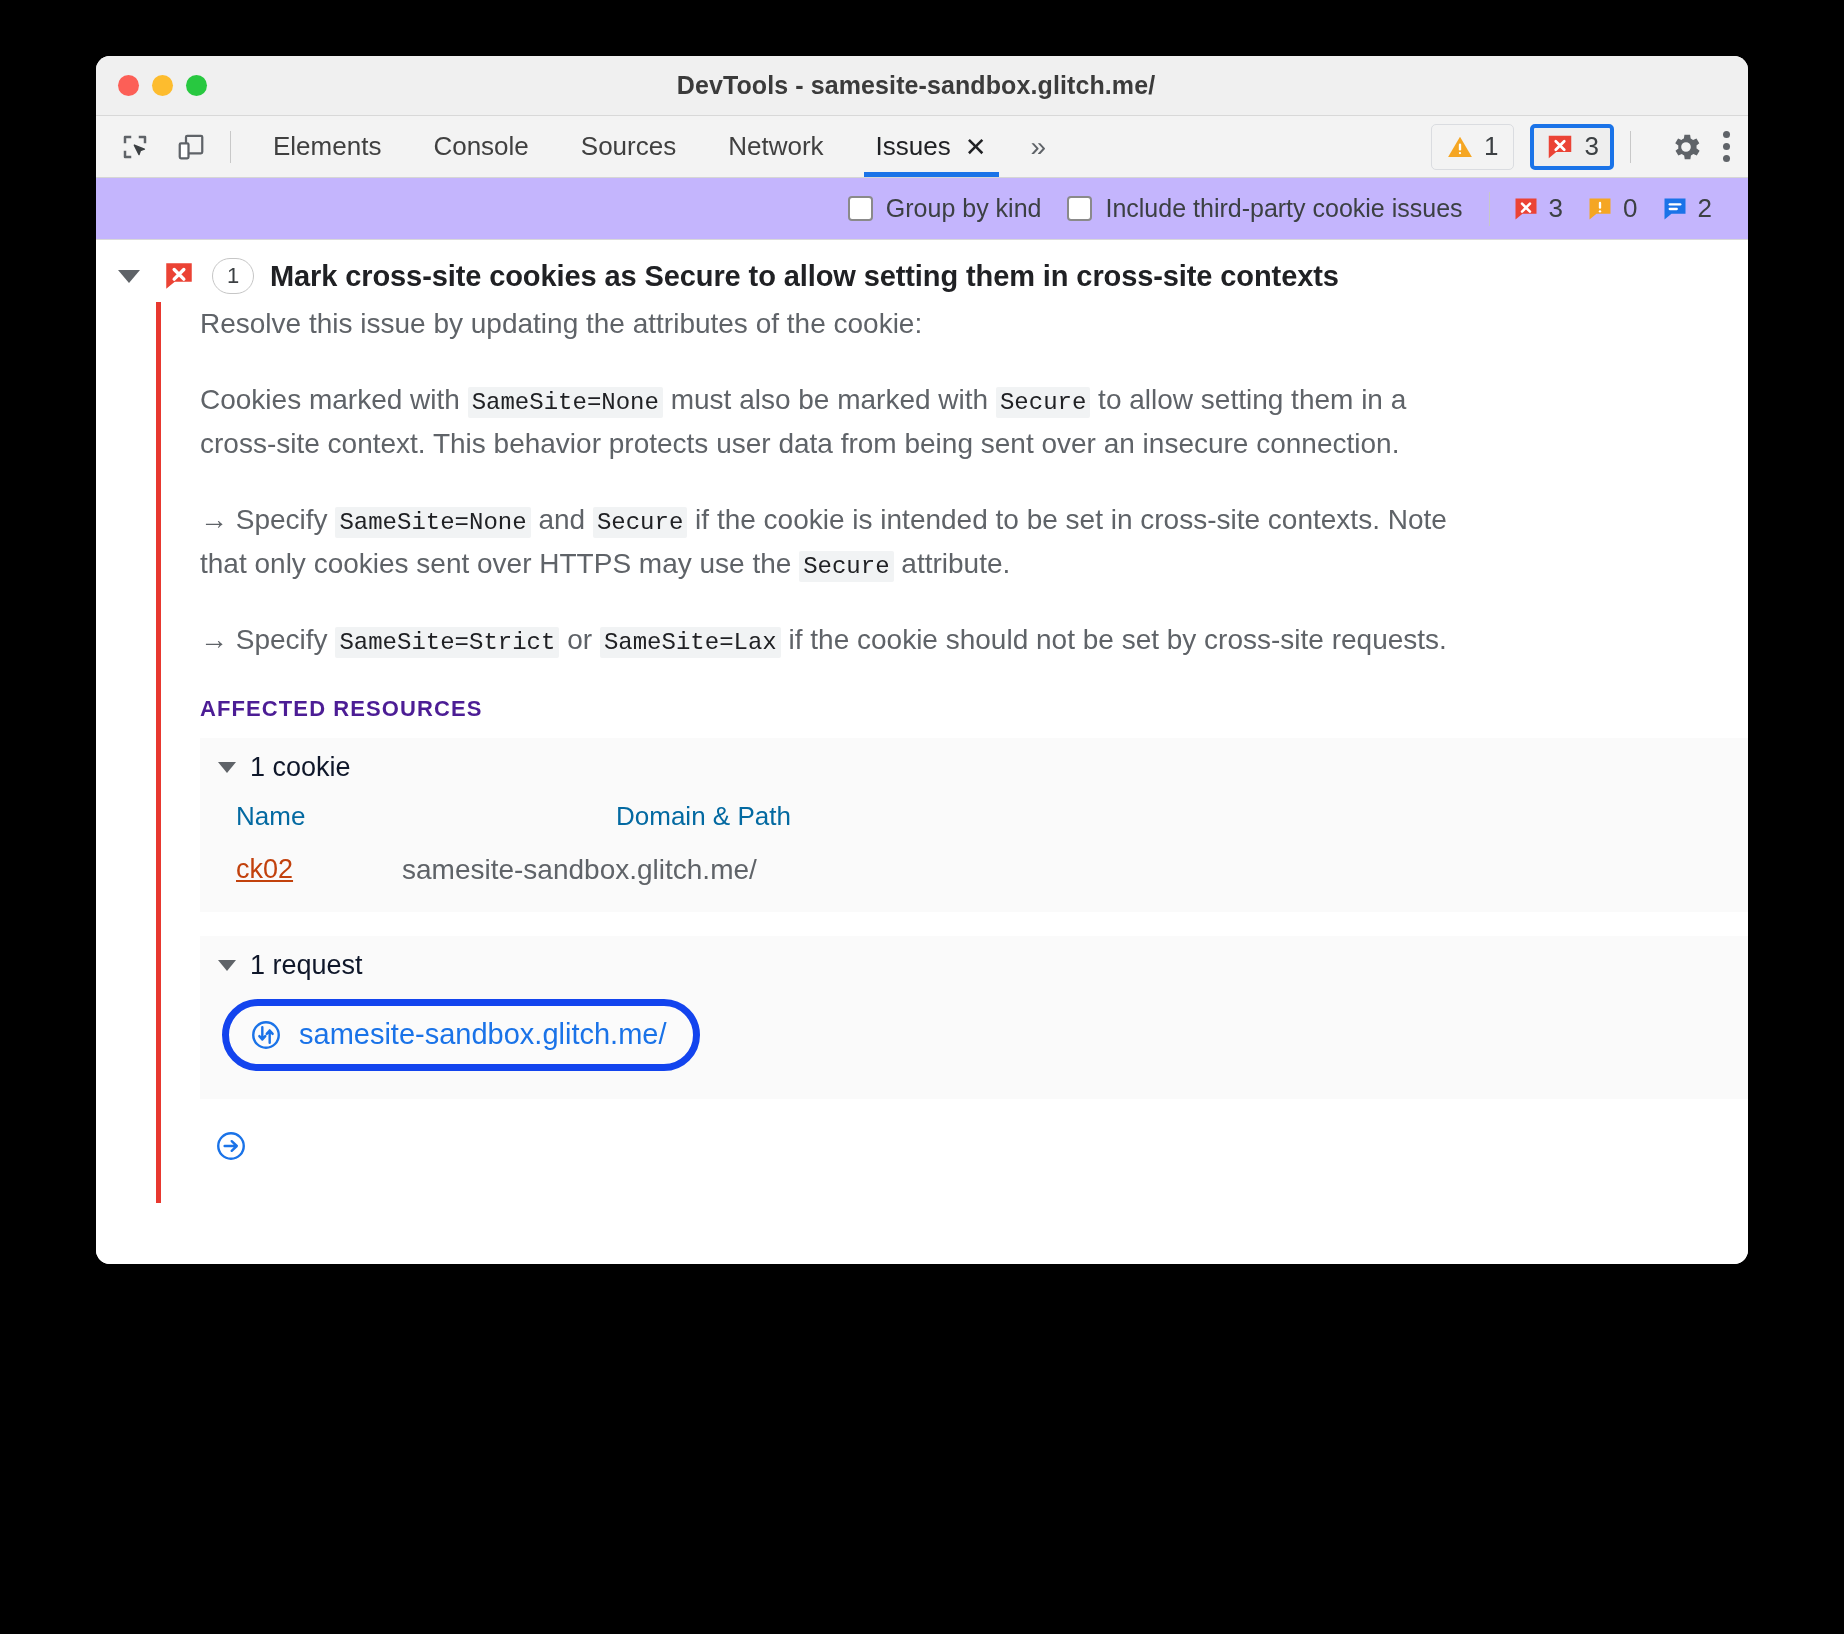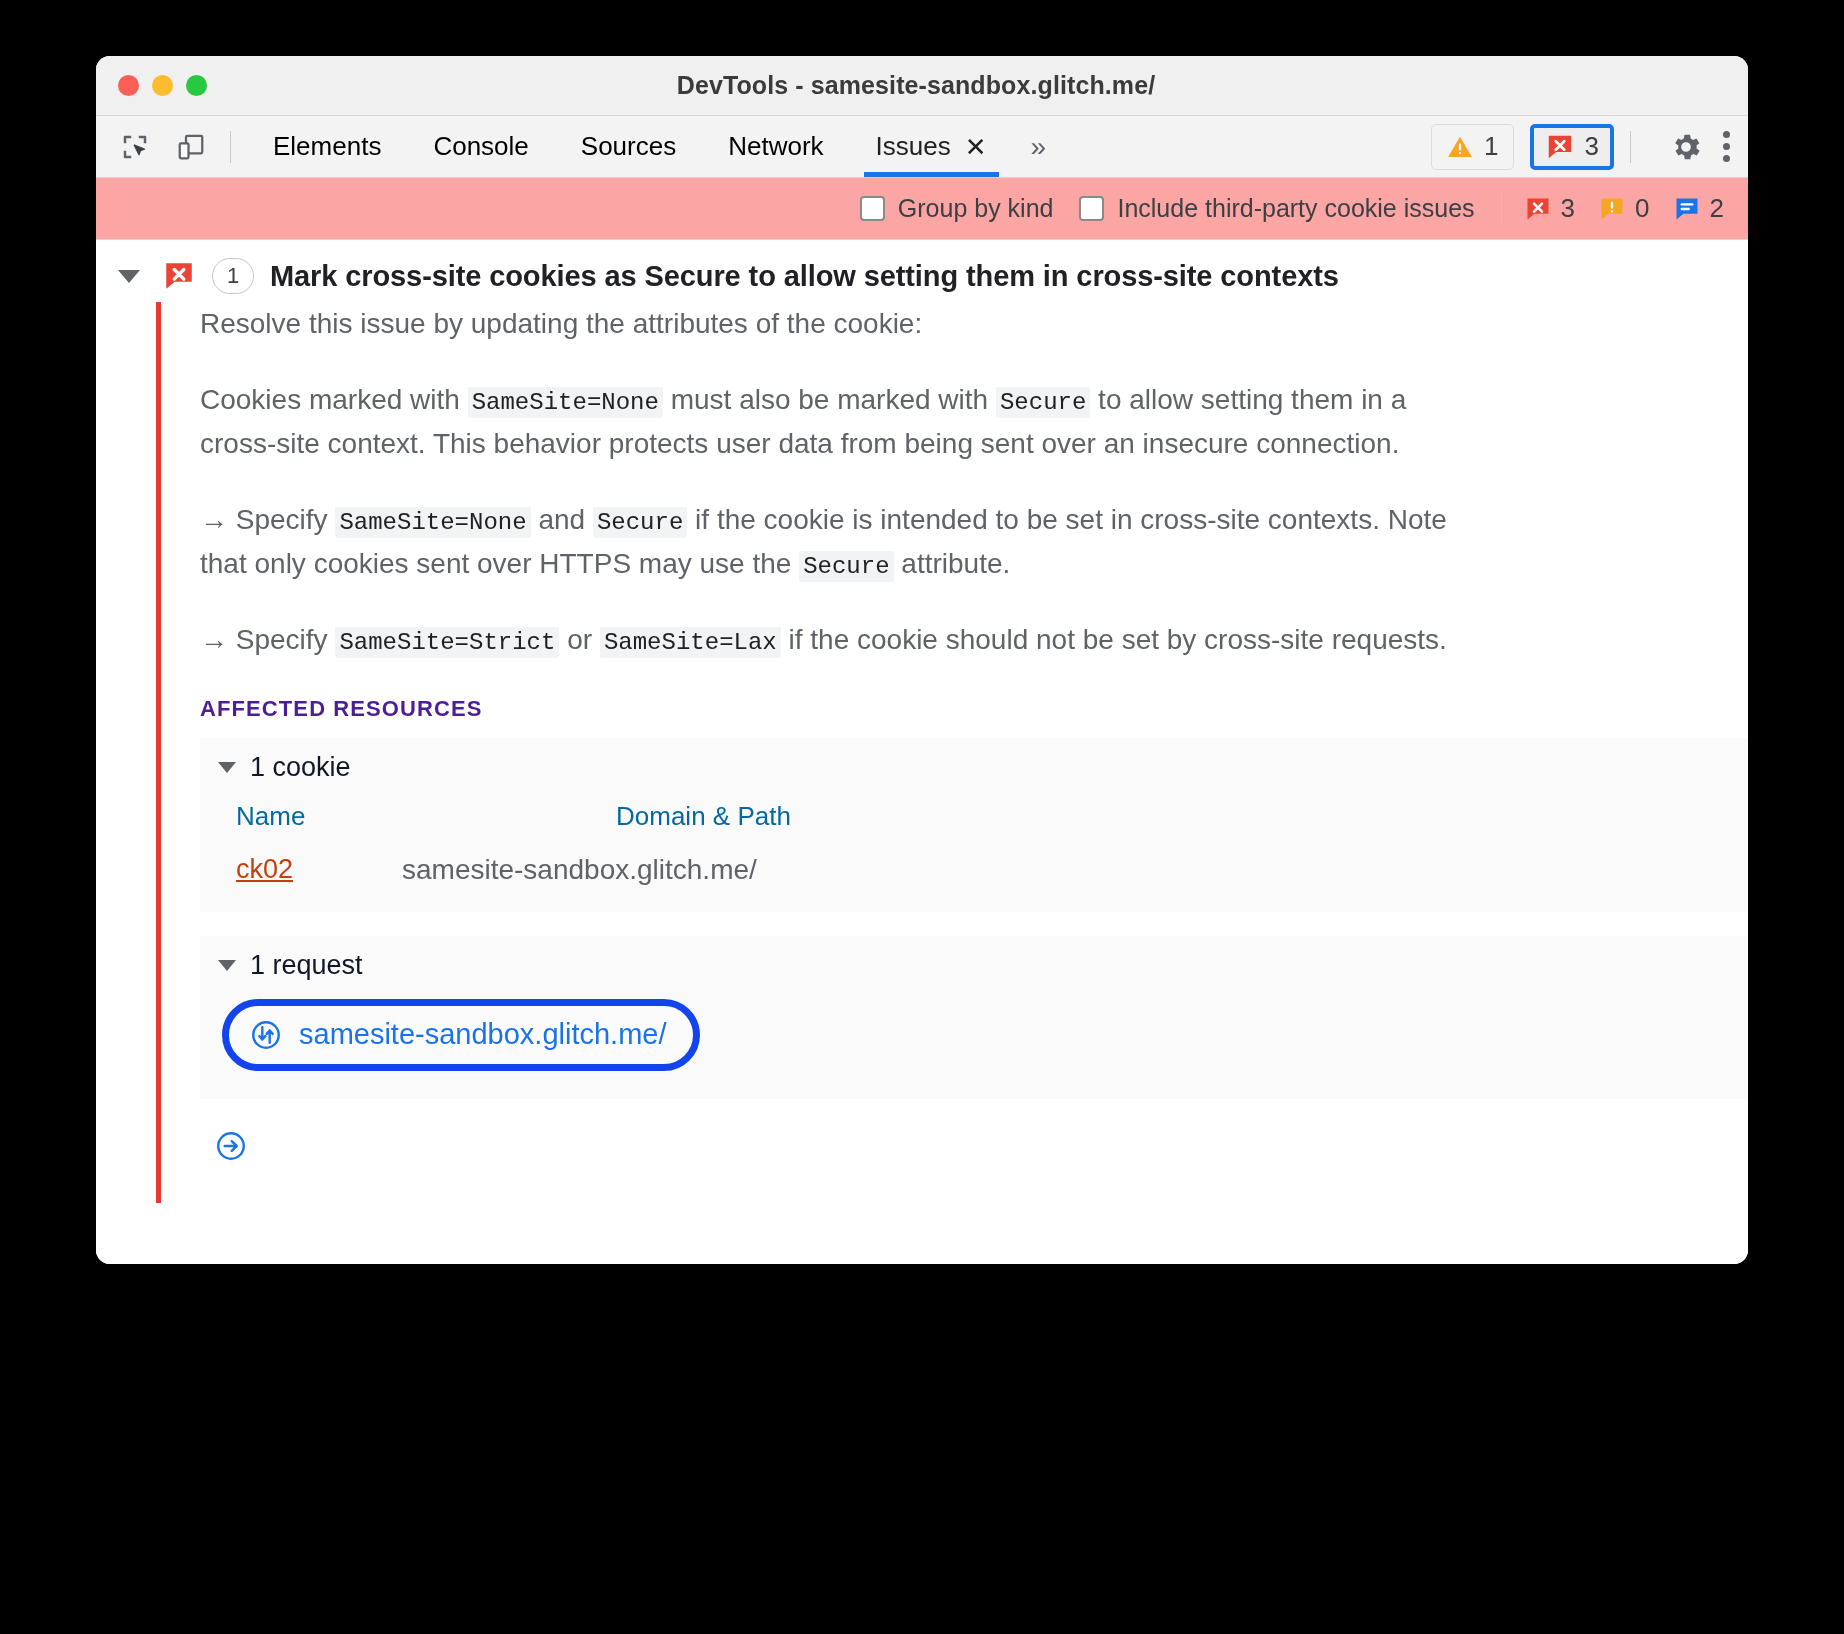--- a/index.html
+++ b/index.html
@@ -86,21 +86,21 @@
     margin: 0 16px;
   }
   .tabs { display: flex; align-items: center; height: 100%; }
   .tab {
     position: relative;
     height: 100%;
     display: flex;
     align-items: center;
     padding: 0 26px;
     font-size: 26px;
-    color: #000000;
+    color: #404040;
     white-space: nowrap;
   }
   .tab.active { color: #202124; }
   .tab.active::after {
     content: "";
     position: absolute;
     left: 14px; right: 14px; bottom: 0;
     height: 5px;
     background: #1a73e8;
   }
@@ -139,26 +139,26 @@
     padding: 0 11px;
     margin-left: 16px;
   }
   .icon-gear { margin: 0 10px 0 22px; }
   .icon-kebab { margin-left: 10px; display:flex; flex-direction:column; gap:5px; align-items:center;}
   .kdot { width: 7px; height: 7px; border-radius: 50%; background: #5f6368; }
 
   
   .filterbar {
     height: 62px;
-    background: #fca5a5;
+    background: #c4b5fd;
     border-bottom: 1px solid #d9d9d9;
     display: flex;
     align-items: center;
     justify-content: flex-end;
-    padding-right: 10px;
+    padding-right: 22px;
     gap: 0;
     flex: 0 0 auto;
   }
   .cbx-wrap {
     display: flex;
     align-items: center;
     gap: 13px;
     margin-right: 26px;
     font-size: 25px;
     color: #3c4043;

